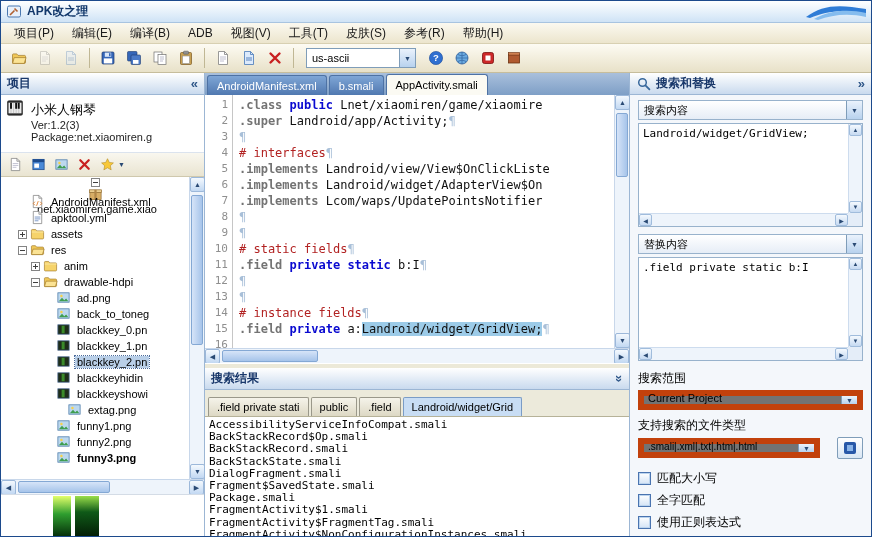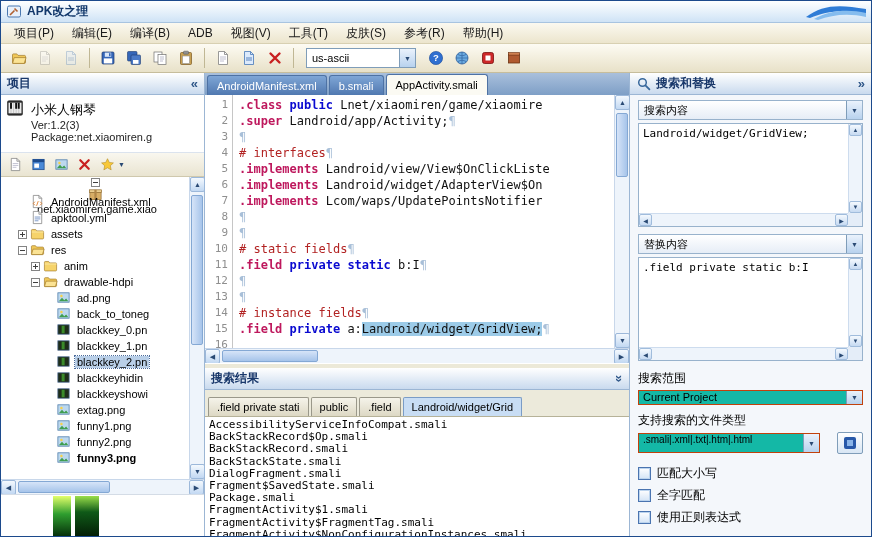--- a/index.html
+++ b/index.html
@@ -82,21 +82,21 @@
   .tabbar { height:22px; flex:none; background:linear-gradient(#a9c0dc,#7e9fc6); display:flex; align-items:flex-end; padding-left:2px; gap:2px; }
   .tab { height:20px; padding:0 9px; display:flex; align-items:center; font-size:11px; border:1px solid #4e72a4; border-bottom:none;
          border-radius:3px 3px 0 0; background:linear-gradient(#7fa6d6,#5078b0); color:#fff; white-space:nowrap; }
   .tab.active { background:#fbfaf3; color:#000; height:21px; }
 
   .editor { height:253px; flex:none; display:flex; background:#fff; min-width:0; }
   .gutter { width:28px; flex:none; border-right:1px solid #c6c6c6; color:#8f8f8f; text-align:right; padding:2px 4px 0 0;
             font-family:"DejaVu Sans Mono","Liberation Mono",monospace; font-size:11px; line-height:16px; }
   .code { flex:1; overflow:hidden; padding:2px 0 0 6px; font-family:"DejaVu Sans Mono","Liberation Mono",monospace;
           font-size:12px; line-height:16px; white-space:pre; }
-  .s-dir { color:#be185d; font-weight:bold; }
+  .s-dir { color:#737373; font-weight:bold; }
   .s-mod { color:#0a0ad0; font-weight:bold; }
   .s-com { color:#b22222; }
   .s-pl  { color:#101010; }
   .s-hl  { color:#101010; background:#9ccbe8; }
   .s-pil { color:#a8bfd8; }
 
   .split { height:5px; flex:none; background:#ece9d8; border-top:1px solid #fff; }
   .rtabs { height:27px; flex:none; background:#eceadb; border-bottom:1px solid #b6b298; display:flex; align-items:flex-end; gap:2px; padding:2px 3px 0; }
   .rtab { height:19px; padding:0 8px; display:flex; align-items:center; font-size:11px; border:1px solid #9a988a; border-bottom:none;
           border-radius:2px 2px 0 0; background:linear-gradient(#f5f3ea,#ddd8c4); white-space:nowrap; }
@@ -114,21 +114,21 @@
   .textbox { height:104px; flex:none; border:1px solid #98b2cc; background:#fff; margin:3px 0 7px;
              display:grid; grid-template-columns:1fr 14px; grid-template-rows:1fr 13px; }
   .textbox .txt { padding:3px 4px; font-family:"DejaVu Sans Mono","Liberation Mono",monospace; font-size:11px;
                   white-space:pre-wrap; word-break:break-all; overflow:hidden; }
   .tb-vs { display:flex; flex-direction:column; justify-content:space-between; background:#eef4fb; border-left:1px solid #cddcee; }
   .tb-hs { display:flex; justify-content:space-between; background:#eef4fb; border-top:1px solid #cddcee; }
   .mini-btn { width:13px; height:12px; display:flex; align-items:center; justify-content:center; font-size:6px; color:#2a4a74;
               background:linear-gradient(#f4f9fe,#c6daf2); border:1px solid #a0bcdc; border-radius:2px; }
   .tb-corner { background:#e4edf8; }
   .rlabel { font-size:12px; margin:2px 0 3px; color:#000; }
-  .select { height:20px; border:1px solid #c2410c; background:#14b8a6; display:flex; align-items:flex-start; margin-bottom:5px; }
+  .select { height:20px; border:6px solid #c2410c; background:#737373; display:flex; align-items:flex-end; margin-bottom:5px; }
   .select .val { flex:1; padding:0 4px; font-size:11px; white-space:nowrap; overflow:hidden; }
   .types-row { display:flex; gap:17px; align-items:center; margin-bottom:6px; }
   .types-row .select { flex:1; margin-bottom:0; }
   .types-row .select .val { font-size:10px; }
   .go-btn { width:26px; height:22px; flex:none; border:1px solid #7f9db9; border-radius:2px;
             background:linear-gradient(#ffffff,#d8e6f4); display:flex; align-items:center; justify-content:center; }
   .check-row { display:flex; align-items:center; gap:6px; margin:5px 0; font-size:12px; }
   .checkbox { width:13px; height:13px; flex:none; border:1px solid #4a74b0; background:linear-gradient(#ffffff,#d4e4f6);
               box-shadow:inset 0 0 0 1px #bcd4ee; }
 </style>
@@ -437,21 +437,21 @@
                 <span class="tlabel">blackkeyhidin</span>
               </div>
               <div class="tree-row" style="padding-left: 43px;">
                 <span class="expander hidden"></span>
                 <span class="ticon16"><svg viewBox="0 0 16 16">
                     <rect x="2" y="3" width="12" height="10" fill="#1e2e1a" stroke="#44608a" stroke-width=".8"></rect>
                     <rect x="6" y="4" width="3.2" height="8" fill="#3a8a2a"></rect>
                   </svg></span>
                 <span class="tlabel">blackkeyshowi</span>
               </div>
-              <div class="tree-row" style="padding-left: 43px;">
+              <div class="tree-row" style="padding-left: 54px;">
                 <span class="expander hidden"></span>
                 <span class="ticon16"><svg viewBox="0 0 16 16">
                     <rect x="2" y="3" width="12" height="10" fill="#bcd8ee" stroke="#4878a8" stroke-width=".8"></rect>
                     <circle cx="5.8" cy="6.4" r="1.3" fill="#f8d048"></circle>
                     <path d="M3 12l3.4-3.8 2.4 2.8 2-1.9 2.3 2.9z" fill="#3f9e50"></path>
                   </svg></span>
                 <span class="tlabel">extag.png</span>
               </div>
               <div class="tree-row" style="padding-left: 43px;">
                 <span class="expander hidden"></span>

